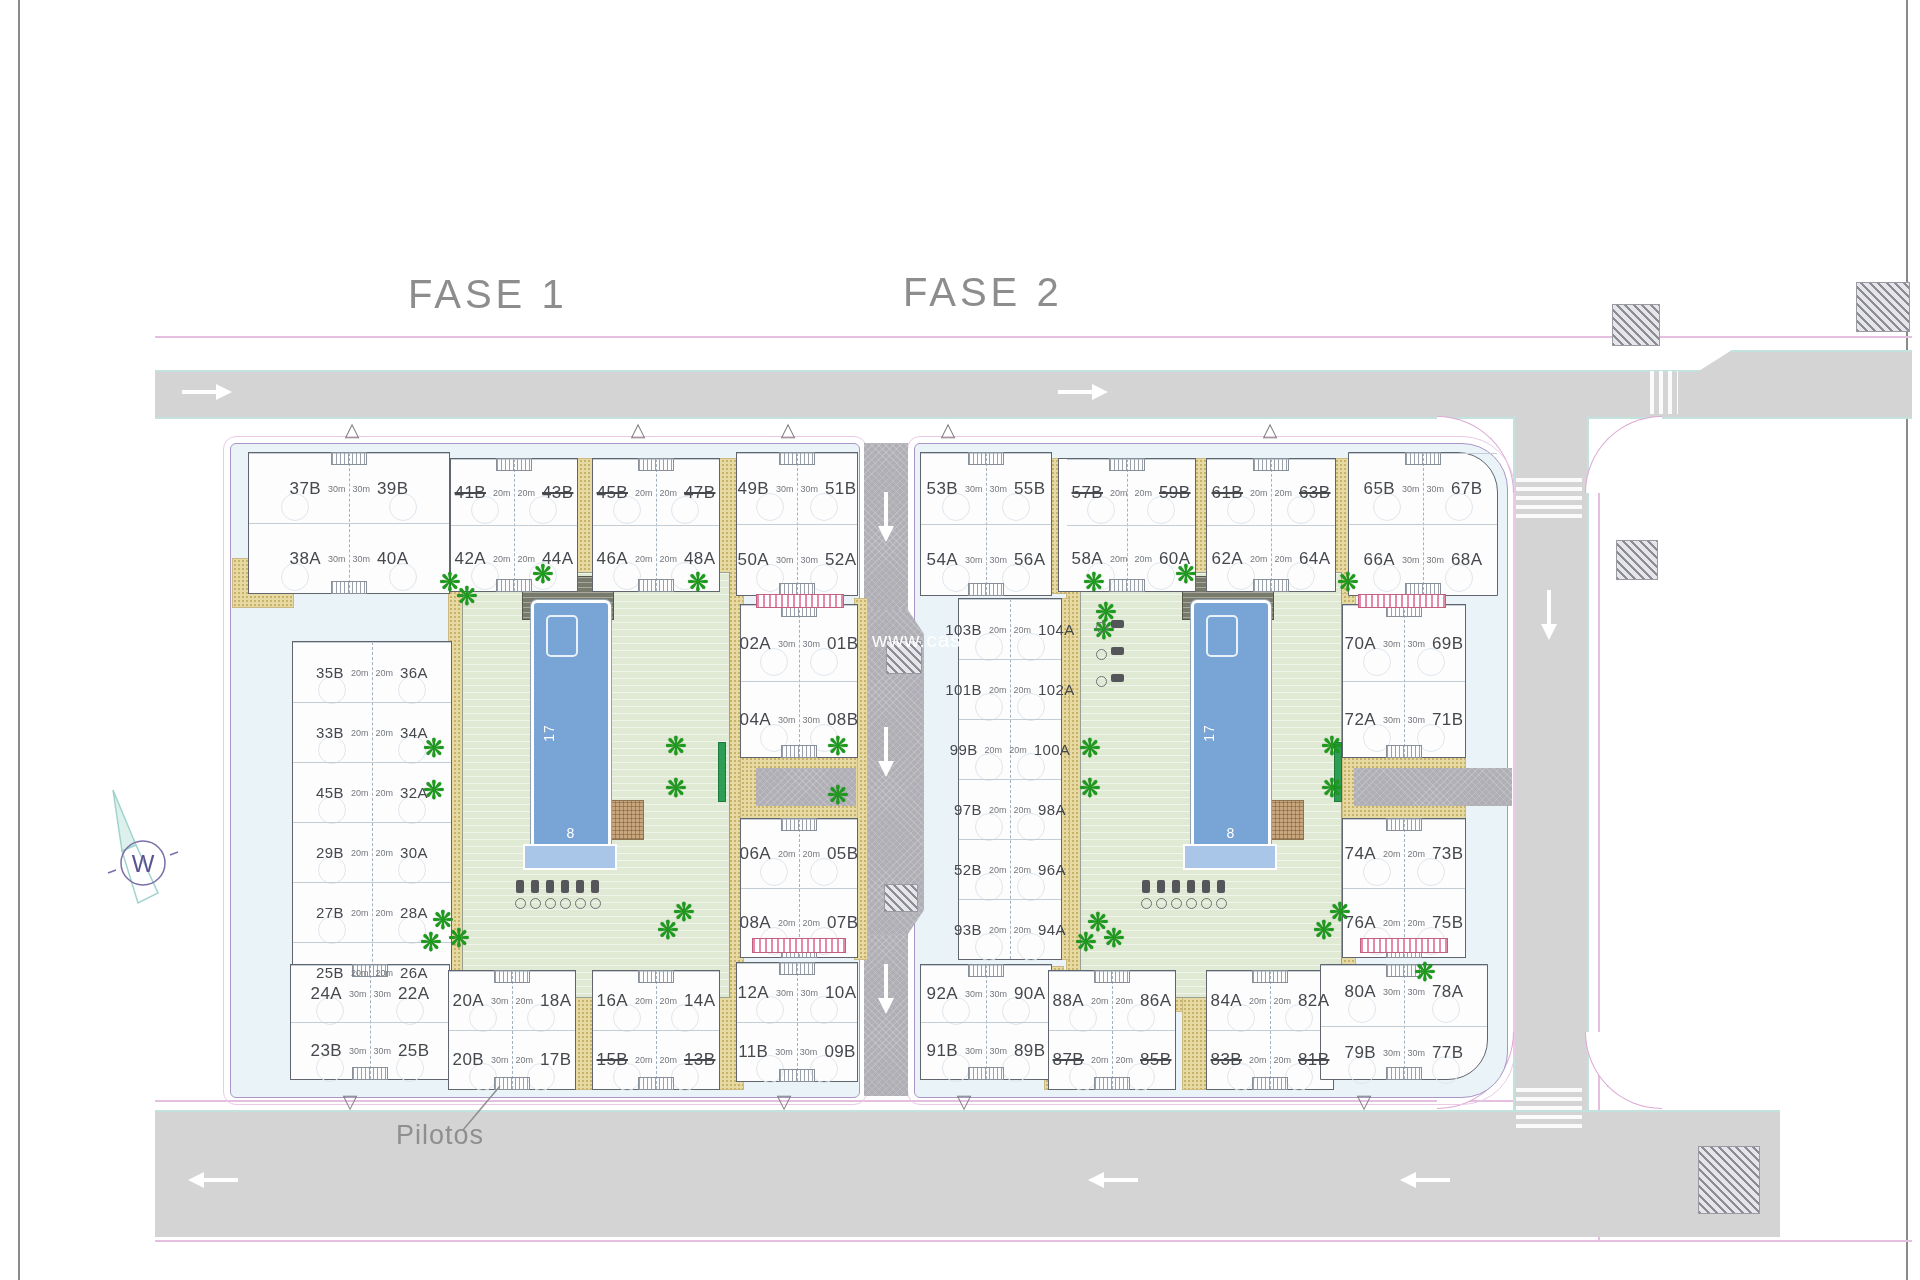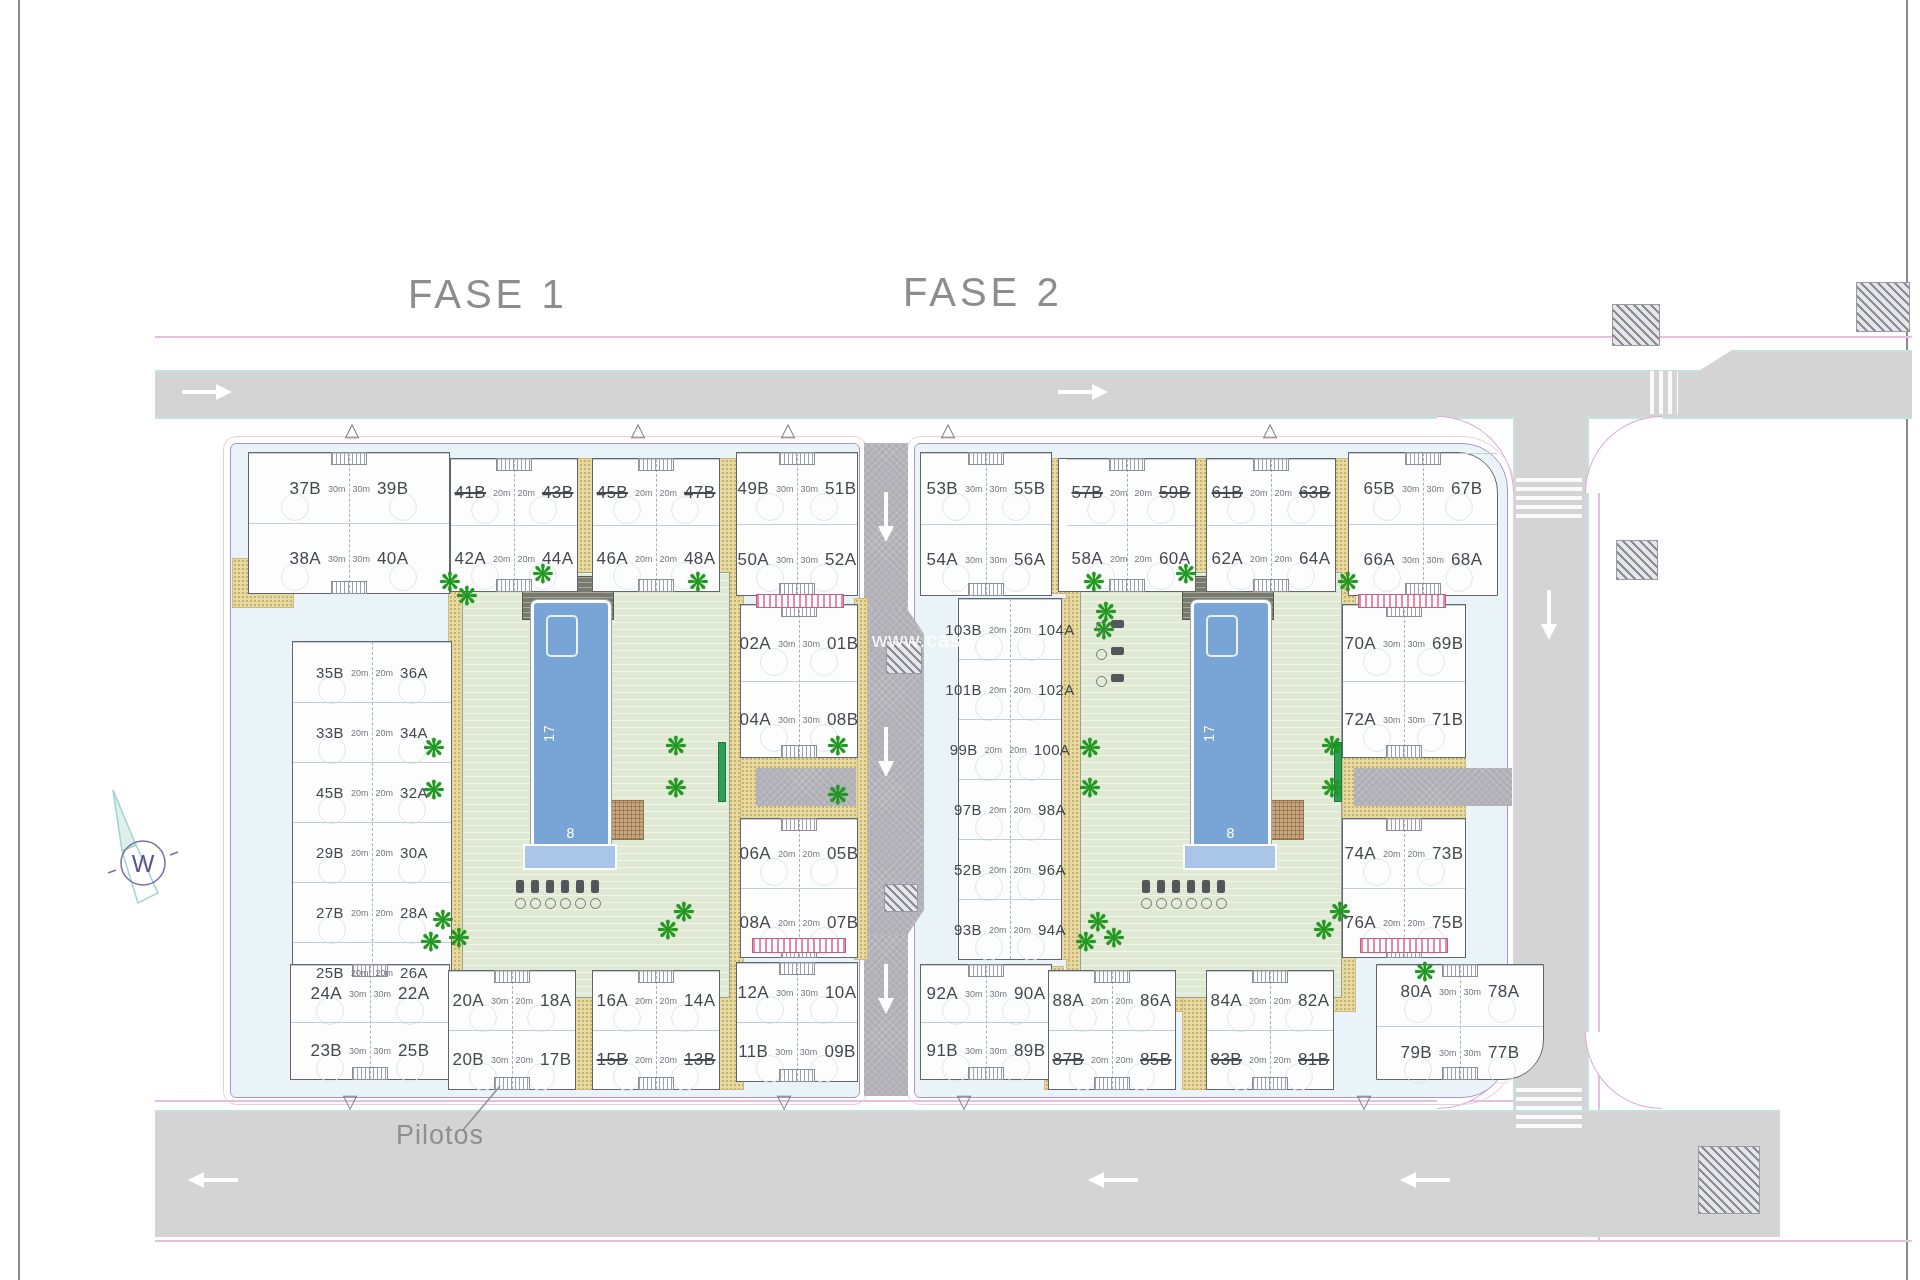--- a/index.html
+++ b/index.html
@@ -556,21 +556,21 @@
       </div>
       <div class="u-row">
         <span class="big struck">83B</span>
         <span class="mini">20m</span>
         <span class="mini">20m</span>
         <span class="big struck">81B</span>
       </div>
       <div class="stairs" style="top: -1px;"></div>
       <div class="stairs" style="bottom: -1px;"></div>
     </div>
-    <div class="building" style="left: 1376px; top: 964px; width: 166px; height: 114px; border-radius: 0px 0px 40px; gap: 8px;">
+    <div class="building" style="left: 1320px; top: 964px; width: 166px; height: 114px; border-radius: 0px 0px 40px; gap: 8px;">
       <div class="mid"></div>
       <div class="u-row">
         <span class="big">80A</span>
         <span class="mini">30m</span>
         <span class="mini">30m</span>
         <span class="big">78A</span>
       </div>
       <div class="u-row">
         <span class="big">79B</span>
         <span class="mini">30m</span>

